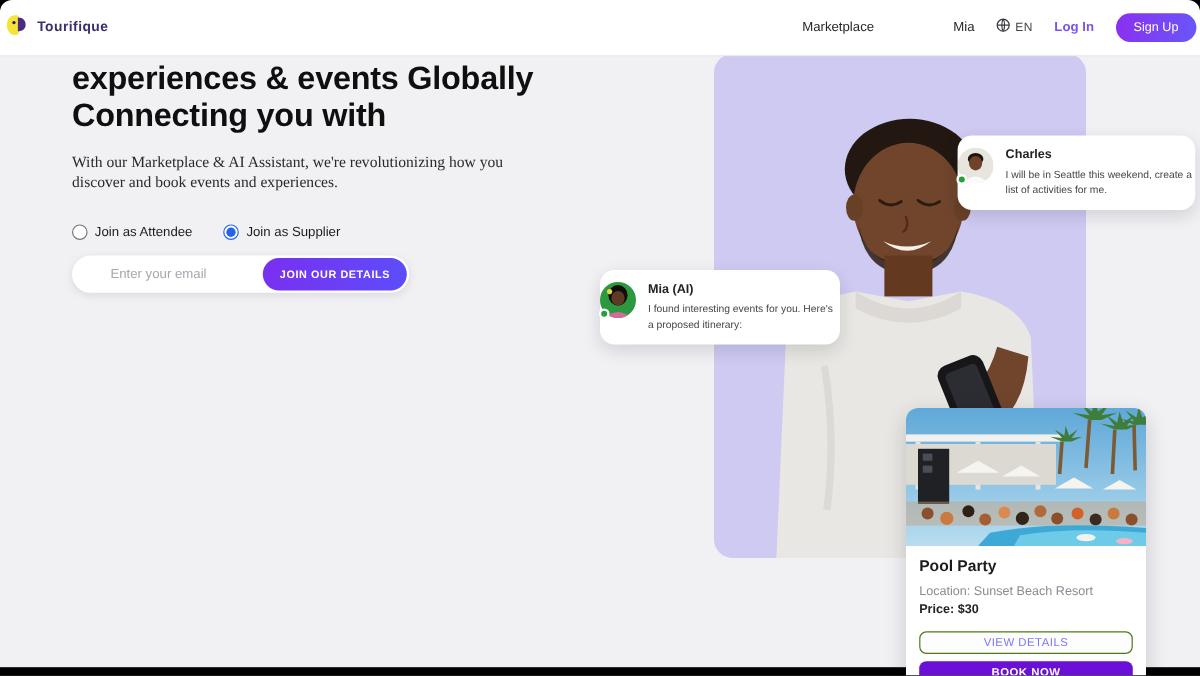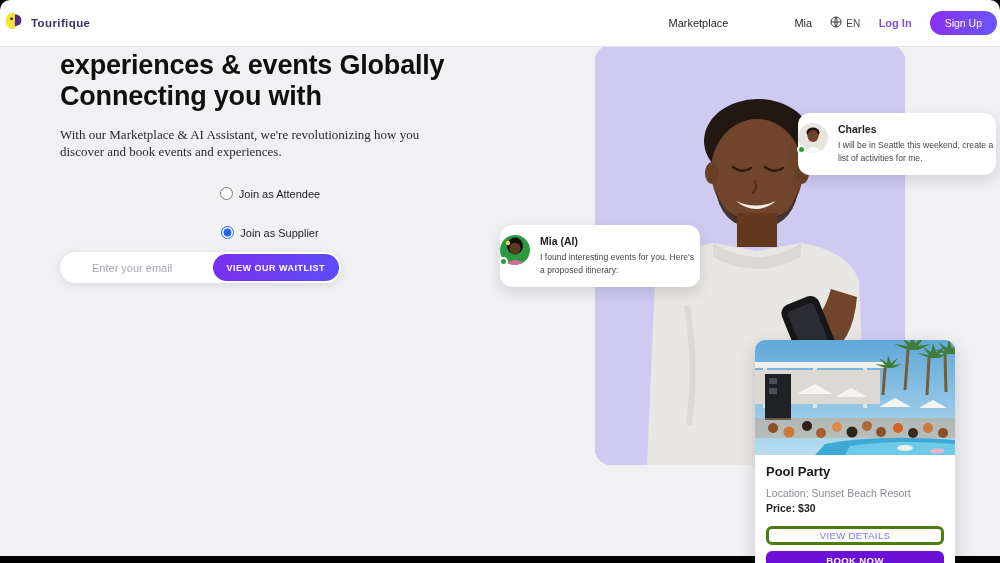--- a/index.html
+++ b/index.html
@@ -33,21 +33,21 @@
   .hero { position:absolute; top:34px; left:0; right:0; bottom:7px; background:#f1f0f3; z-index:1; }
 
   .hero-left { position:absolute; left:60px; top:16px; width:420px; }
   .hero-title { font-size:27px; line-height:1.16; font-weight:bold; color:#0f0f10; letter-spacing:-0.2px; }
   .hero-title span { display:block; }
   .hero-sub {
     margin-top:14px; width:398px;
     font-family:"Liberation Serif", serif;
     font-size:13px; line-height:1.3; color:#2a2a2e;
   }
-  .role-row { margin-top:27px; display:flex; align-items:center; gap:26px;flex-direction:column; }
+  .role-row { margin-top:27px; display:flex; align-items:center; gap:26px; }
   .role-opt { display:flex; align-items:center; gap:6px; font-size:11px; color:#1c1c20; cursor:pointer; }
   .role-opt input { width:13px; height:13px; accent-color:#2563eb; cursor:pointer; }
 
   .email-pill {
     margin-top:13px; position:relative; width:281px; height:31px;
     background:#fff; border-radius:999px;
     box-shadow:0 2px 8px rgba(20,20,40,.10);
     display:flex; align-items:center;
   }
   .email-pill input {
@@ -93,21 +93,21 @@
     background:#fff; border-radius:10px; overflow:hidden;
     box-shadow:0 6px 18px rgba(20,20,40,.18); z-index:25;
   }
   .event-img { width:200px; height:115px; display:block; }
   .event-body { padding:7px 11px 0 11px; }
   .event-title { font-size:13px; font-weight:bold; color:#1c1c20; margin-top:2px; }
   .event-loc { font-size:10.5px; color:#8b8b93; margin-top:8px; }
   .event-price { font-size:10.5px; font-weight:bold; color:#232327; margin-top:3px; }
   .view-btn {
     margin-top:12px; width:100%; height:19px; cursor:pointer;
-    background:#fdfdff; border:3px solid #4d7c0f; border-radius:6px;
+    background:#fdfdff; border:1px solid #4d7c0f; border-radius:6px;
     color:#7679f3; font-size:9.5px; letter-spacing:.4px;
     font-family:"Liberation Sans", sans-serif;
   }
   .book-btn {
     margin-top:6px; width:100%; height:18px; cursor:pointer;
     background:#6b10d6; border:none; border-radius:6px;
     color:#fff; font-size:9.5px; font-weight:bold; letter-spacing:.4px;
     font-family:"Liberation Sans", sans-serif;
   }
 </style>
@@ -199,21 +199,21 @@
           <span>Join as Attendee</span>
         </label>
         <label class="role-opt">
           <input type="radio" name="role" value="supplier" checked="" style="">
           <span>Join as Supplier</span>
         </label>
       </div>
 
       <div class="email-pill">
         <input type="text" placeholder="Enter your email" style="">
-        <button class="waitlist-btn">VIEW OUR WAITLIST</button>
+        <button class="waitlist-btn">JOIN OUR DETAILS</button>
       </div>
     </div>
 
     <div class="chat-bubble bubble-charles">
       <div class="avatar-wrap">
         <div class="avatar">
           <svg width="30" height="30" viewBox="0 0 30 30">
             <rect width="30" height="30" fill="#e8e4de"></rect>
             <ellipse cx="15" cy="9.5" rx="6.5" ry="5" fill="#1d140e"></ellipse>
             <ellipse cx="15" cy="13" rx="5.5" ry="6" fill="#6e432a"></ellipse>

